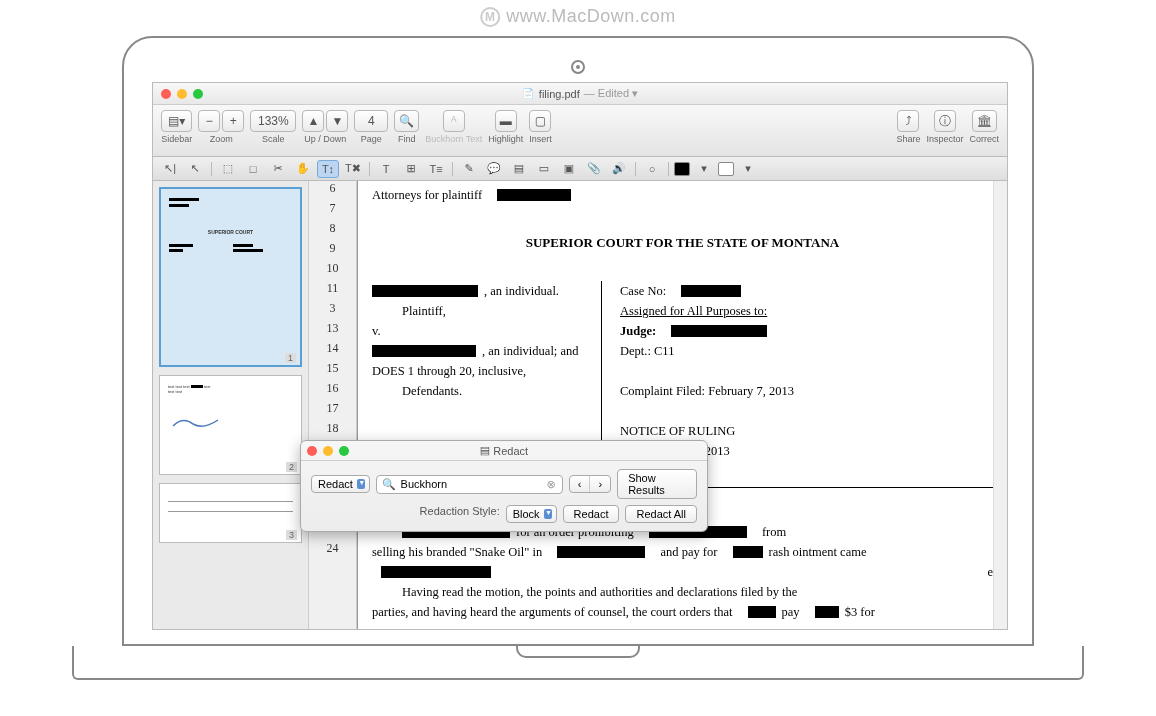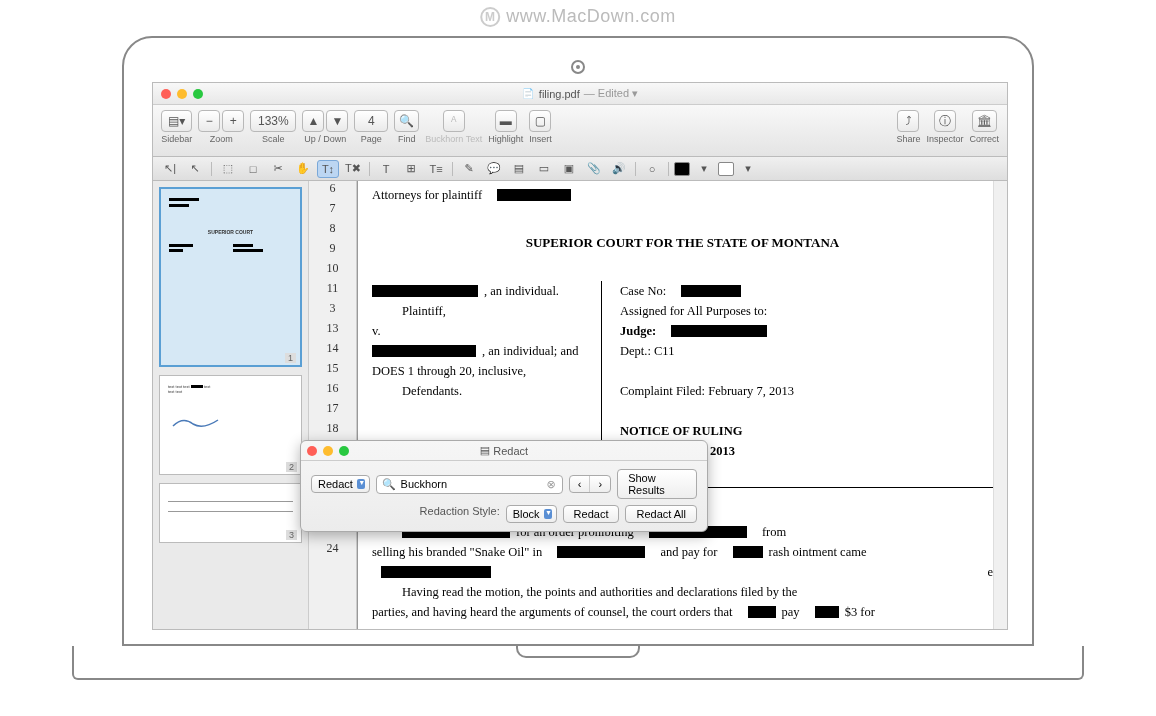--- a/index.html
+++ b/index.html
@@ -54,21 +54,21 @@
 .gutter{width:48px;background:#f0f0f0;border-right:1px solid #ccc;}
 .linenum{height:20px;text-align:center;font-size:12px;color:#333;font-family:Georgia,serif;}
 
 .page{flex:1;background:#fff;border-left:1px solid #999;padding:4px 14px;font-family:Georgia,'Times New Roman',serif;font-size:12.5px;color:#000;position:relative;overflow:hidden;}
 .page .row{min-height:20px;display:flex;align-items:center;gap:6px;}
 .redbar{background:#000;height:12px;display:inline-block;}
 .court-title{text-align:center;font-weight:bold;font-size:13px;margin:10px 0;}
 .case-cols{display:flex;gap:10px;}
 .case-left{flex:0 0 230px;border-right:1px solid #000;padding-right:8px;}
 .case-right{flex:1;padding-left:8px;}
-.notice{font-weight:bold;}
+.notice{font-weight:normal;}
 
 
 .redact-panel{position:absolute;left:300px;top:440px;width:408px;background:linear-gradient(#f6f6f6,#ececec);border:1px solid #aaa;border-radius:6px;box-shadow:0 4px 14px rgba(0,0,0,0.3);font-size:11px;}
 .rp-title{height:20px;display:flex;align-items:center;position:relative;border-bottom:1px solid #ccc;}
 .rp-title .traffic{padding-left:6px;}
 .rp-title-text{position:absolute;left:50%;transform:translateX(-50%);color:#555;display:flex;align-items:center;gap:3px;}
 .rp-body{padding:8px 10px;}
 .rp-row{display:flex;align-items:center;gap:6px;margin-bottom:6px;}
 .select{background:linear-gradient(#fff,#eee);border:1px solid #aaa;border-radius:4px;padding:2px 16px 2px 6px;font-size:11px;position:relative;cursor:pointer;}
 .select::after{content:'';position:absolute;right:4px;top:3px;width:8px;height:10px;background:#5a8fd4;border-radius:2px;}
@@ -294,21 +294,21 @@
                 </div>
               <div class="row">
                   <span>DOES 1 through 20, inclusive,</span>
                 </div>
               <div class="row" style="padding-left:30px">
                   <span>Defendants.</span>
                 </div>
             </div>
             <div class="case-right">
               <div class="row"><span>Case No:</span>&nbsp;<span class="redbar" style="width:60px"></span></div>
-              <div class="row" style="">
+              <div class="row" style="text-decoration:underline">
                   <span>Assigned for All Purposes to:</span>
                 </div>
               <div class="row"><b>Judge:</b>&nbsp;<span class="redbar" style="width:96px"></span></div>
               <div class="row">
                   <span>Dept.: C11</span>
                 </div>
               <div class="row" style="height:14px"></div>
               <div class="row">
                   <span>Complaint Filed: February 7, 2013</span>
                 </div>

